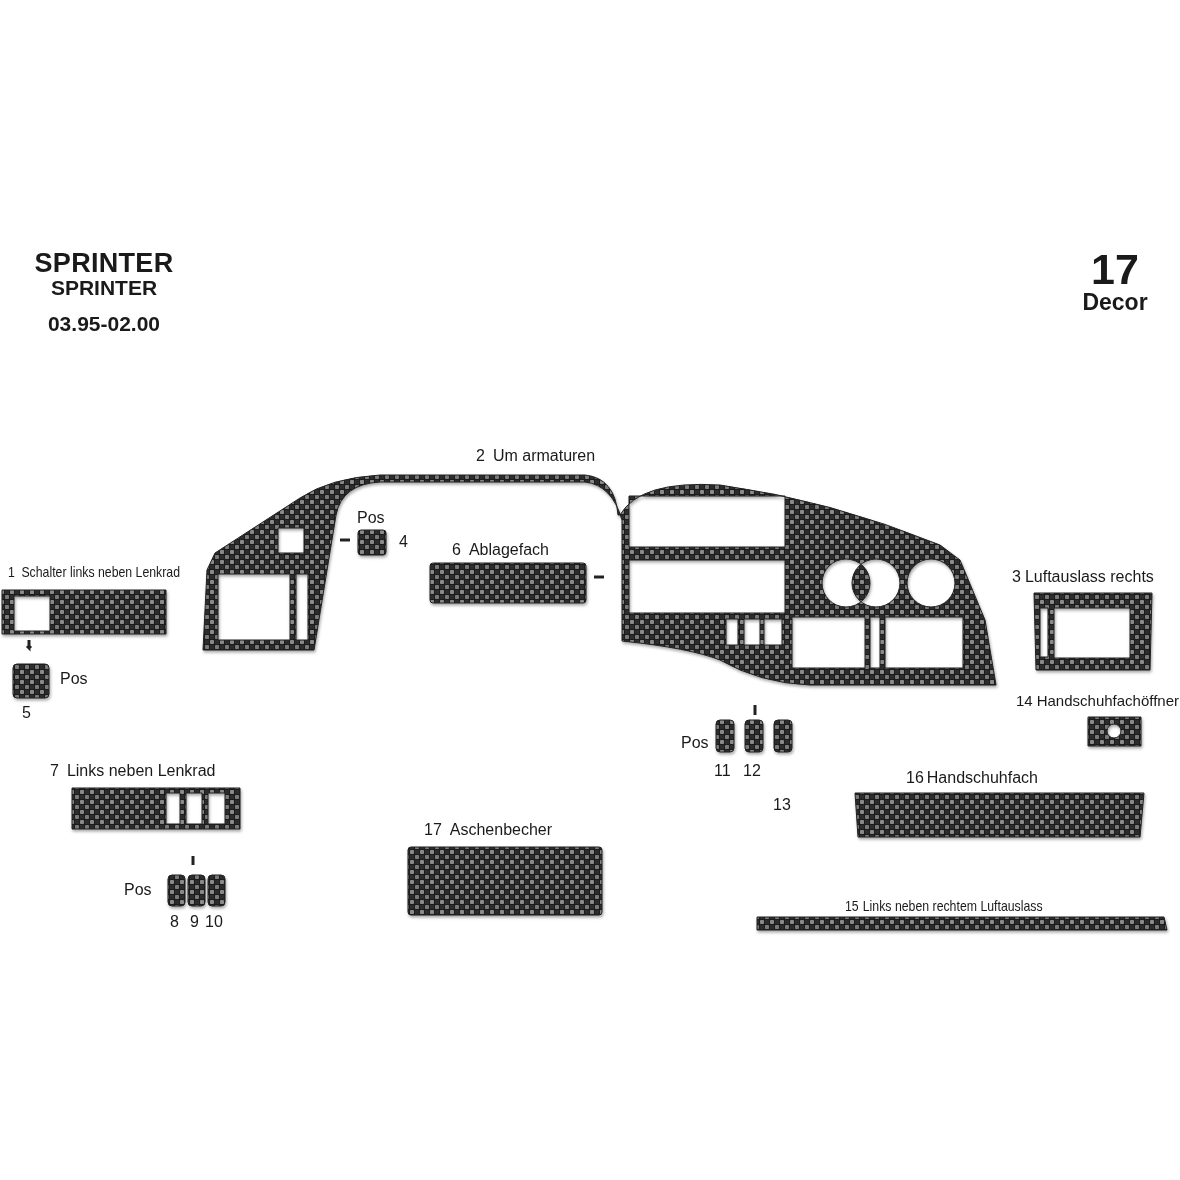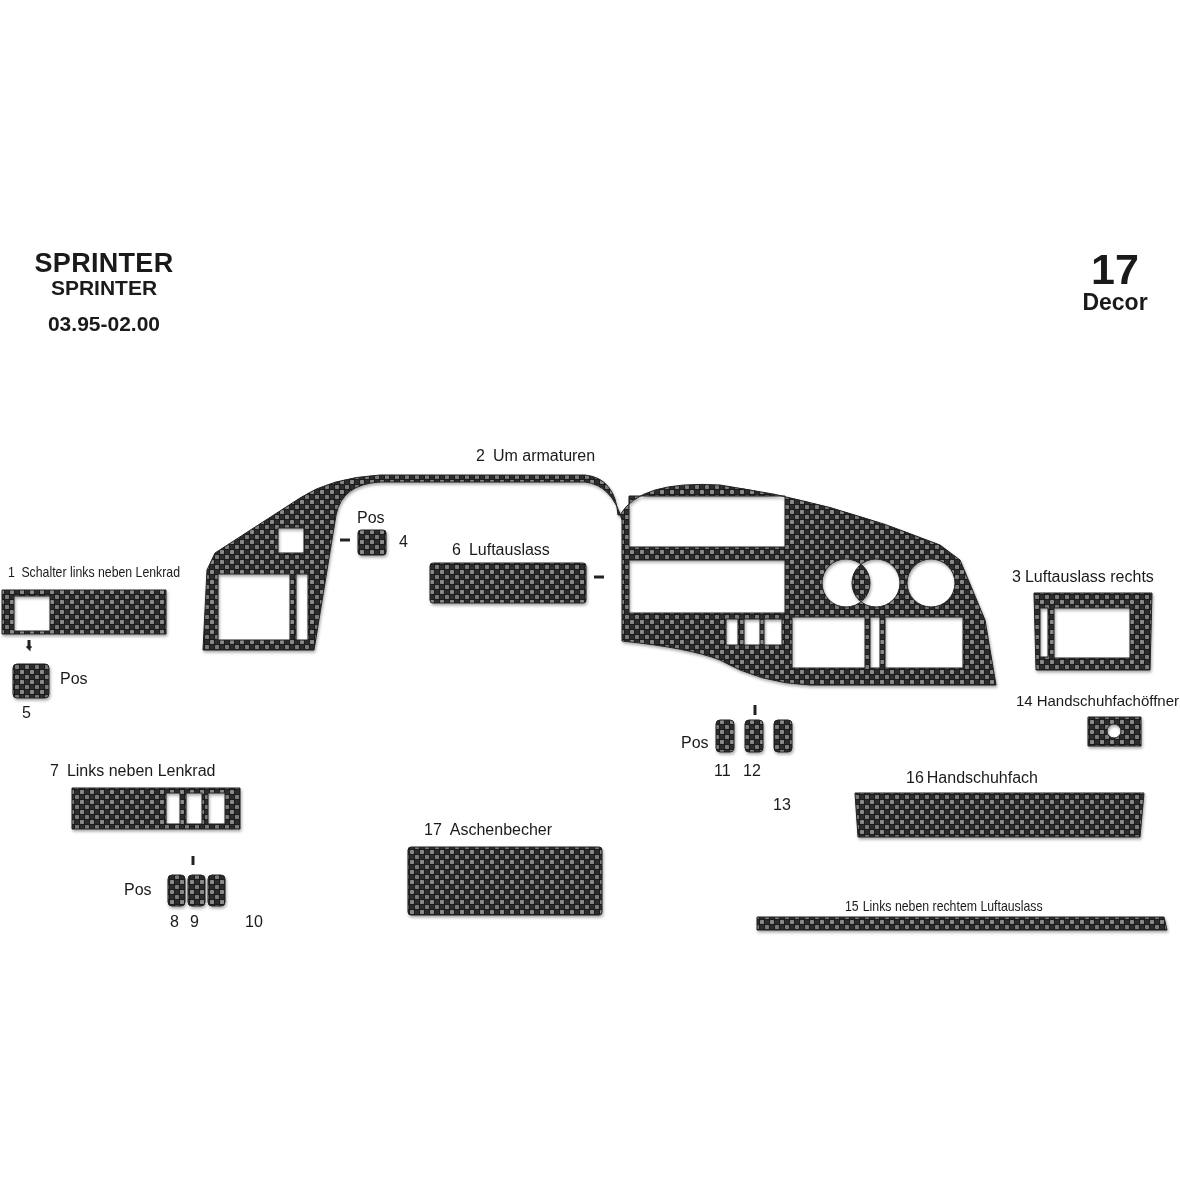--- a/index.html
+++ b/index.html
@@ -142,21 +142,21 @@
 <div class="lbl" style="left:22px; top:704px;">5</div>
 
 <div class="lbl" style="left:476px; top:447px;">
   <span class="num">2</span><span>Um armaturen</span>
 </div>
 
 <div class="lbl" style="left:357px; top:509px;">Pos</div>
 <div class="lbl" style="left:399px; top:533px;">4</div>
 
 <div class="lbl" style="left:452px; top:541px;">
-  <span class="num">6</span><span>Luftauslass</span>
+  <span class="num">6</span><span>Ablagefach</span>
 </div>
 
 <div class="lbl" style="left:1012px; top:568px;">
   <span class="num" style="margin-right:4px">3</span><span>Luftauslass rechts</span>
 </div>
 
 <div class="lbl" style="left:1016px; top:692px; font-size:15px;">
   <span class="num" style="margin-right:4px">14</span><span>Handschuhfachöffner</span>
 </div>
 
@@ -165,21 +165,21 @@
 <div class="lbl" style="left:743px; top:762px;">12</div>
 <div class="lbl" style="left:773px; top:796px;">13</div>
 
 <div class="lbl" style="left:50px; top:762px;">
   <span class="num">7</span><span>Links neben Lenkrad</span>
 </div>
 
 <div class="lbl" style="left:124px; top:881px;">Pos</div>
 <div class="lbl" style="left:170px; top:913px;">8</div>
 <div class="lbl" style="left:190px; top:913px;">9</div>
-<div class="lbl" style="left:205px; top:913px;margin-left:40px;">10</div>
+<div class="lbl" style="left:205px; top:913px;">10</div>
 
 <div class="lbl" style="left:424px; top:821px;">
   <span class="num">17</span><span>Aschenbecher</span>
 </div>
 
 <div class="lbl" style="left:906px; top:769px;">
   <span class="num" style="margin-right:3px">16</span><span>Handschuhfach</span>
 </div>
 
 <div class="lbl cond" style="left:845px; top:897px;">

